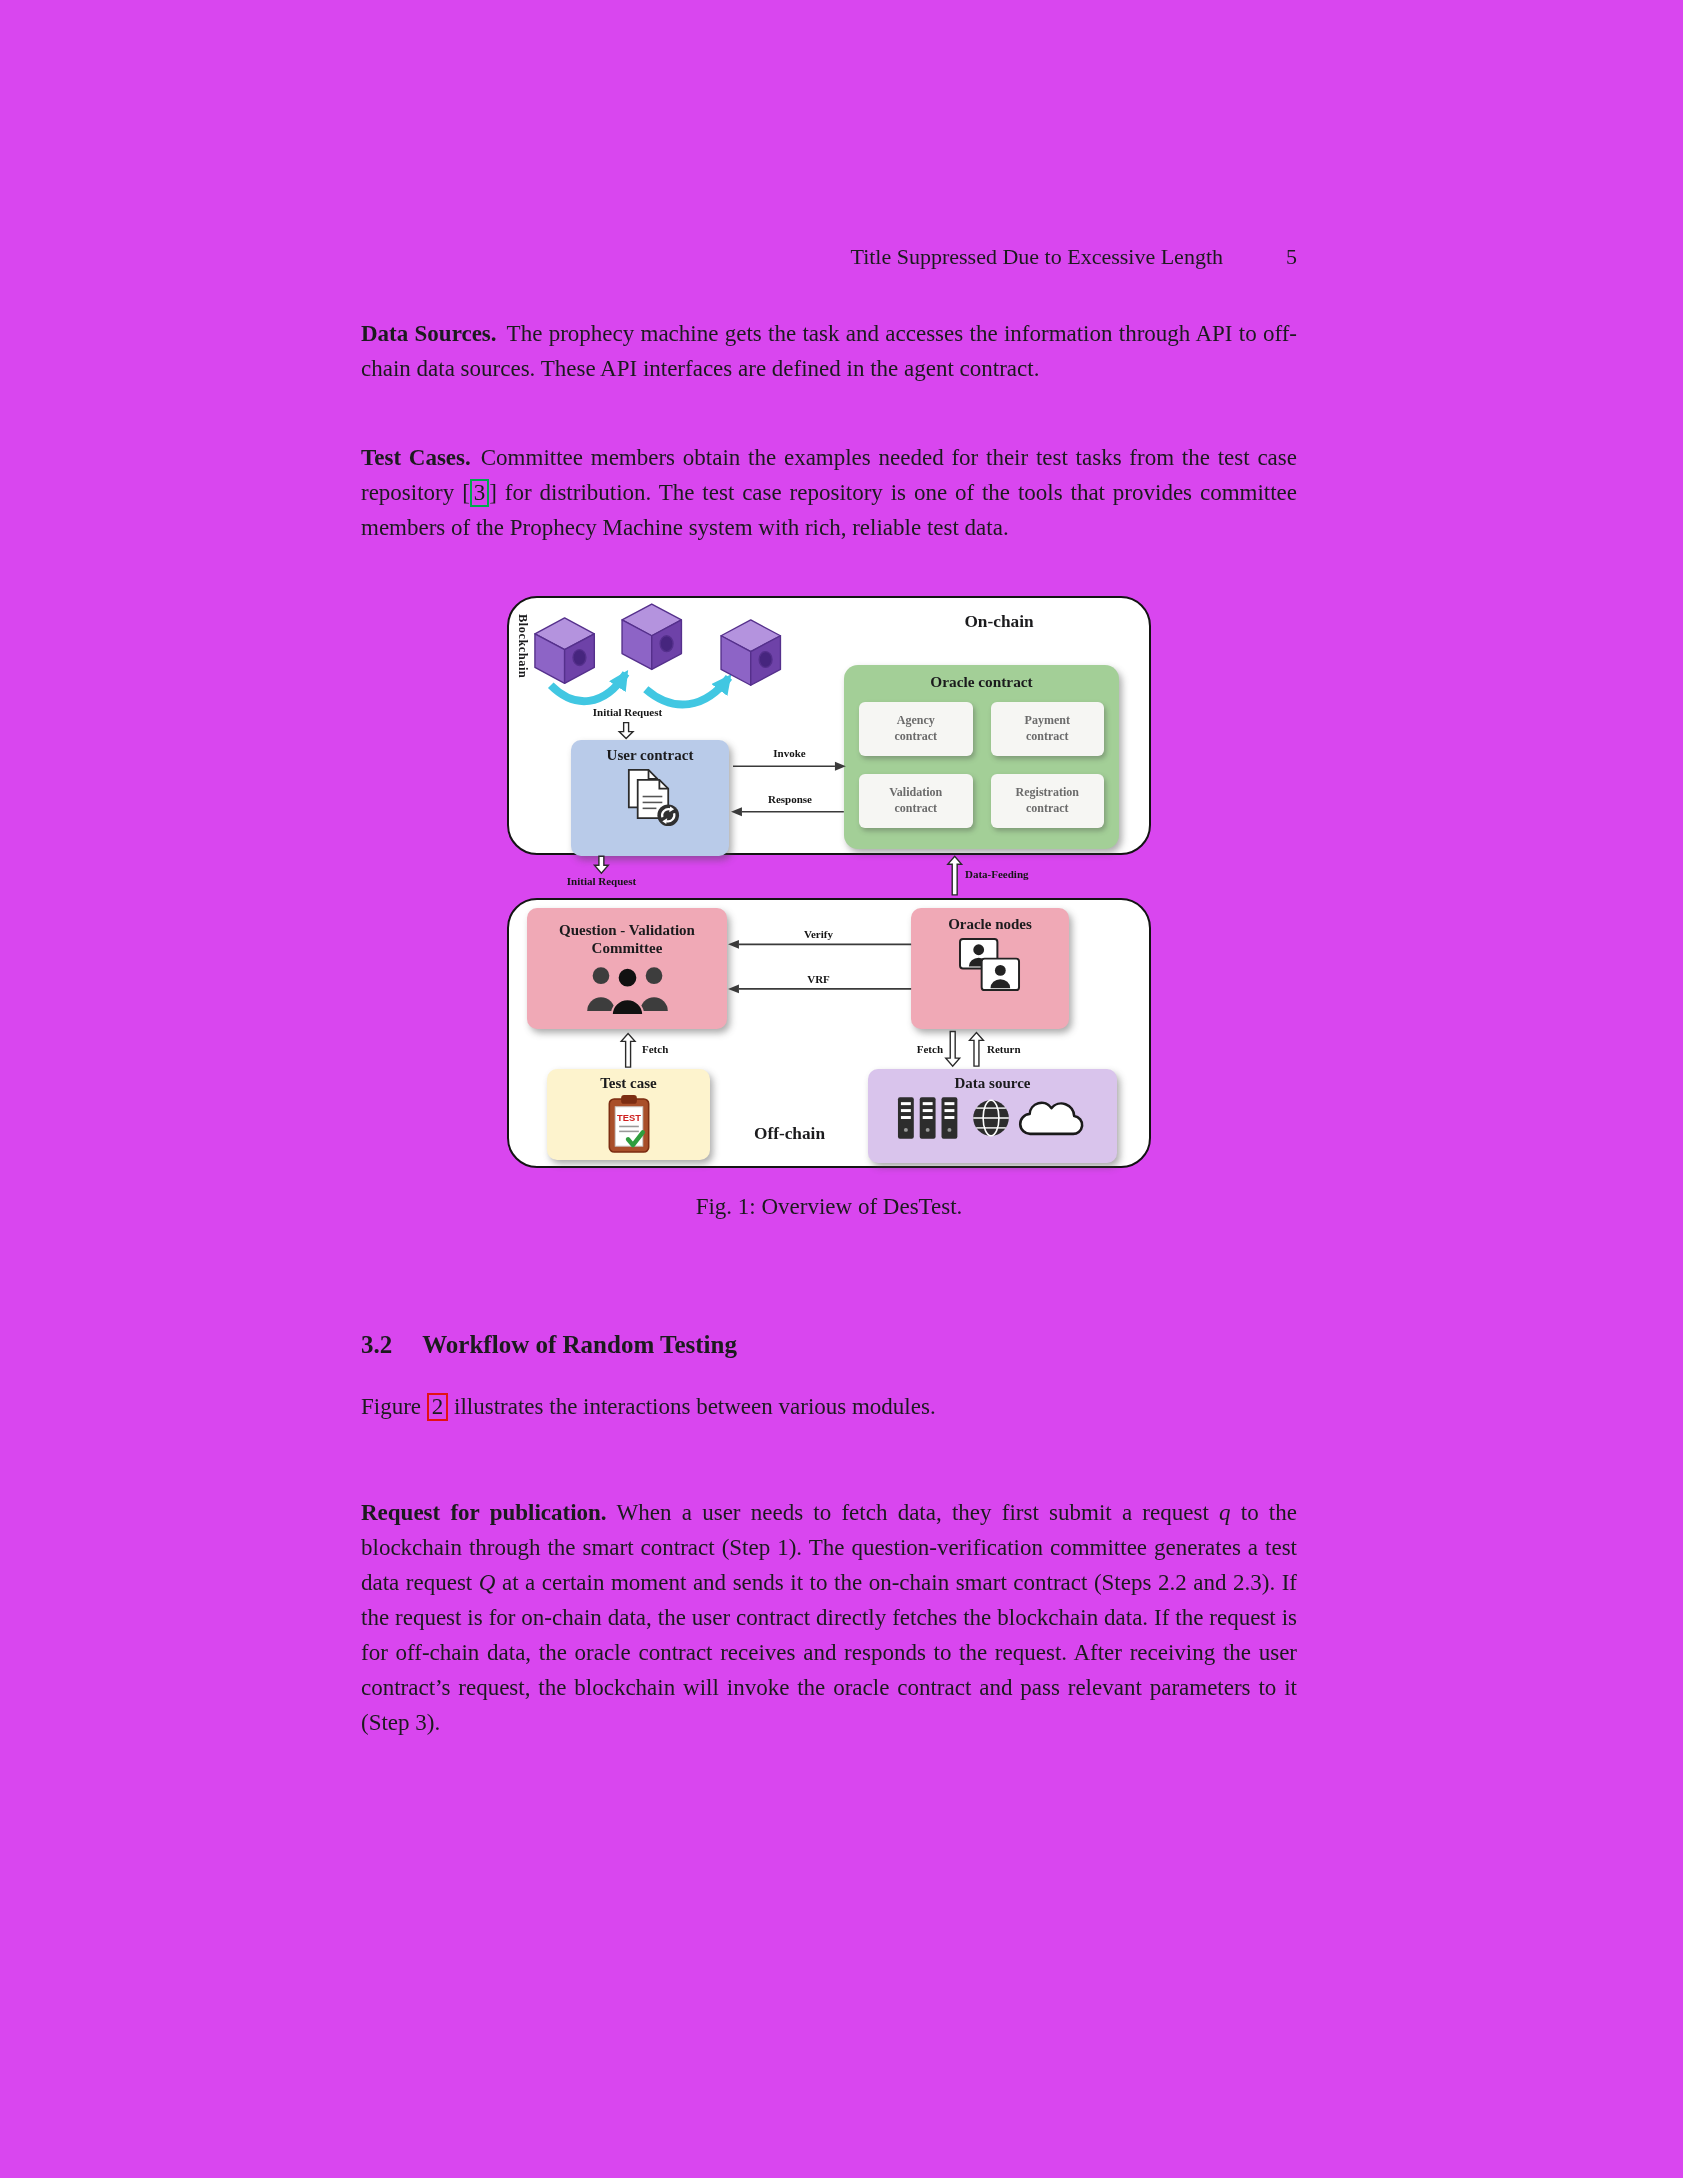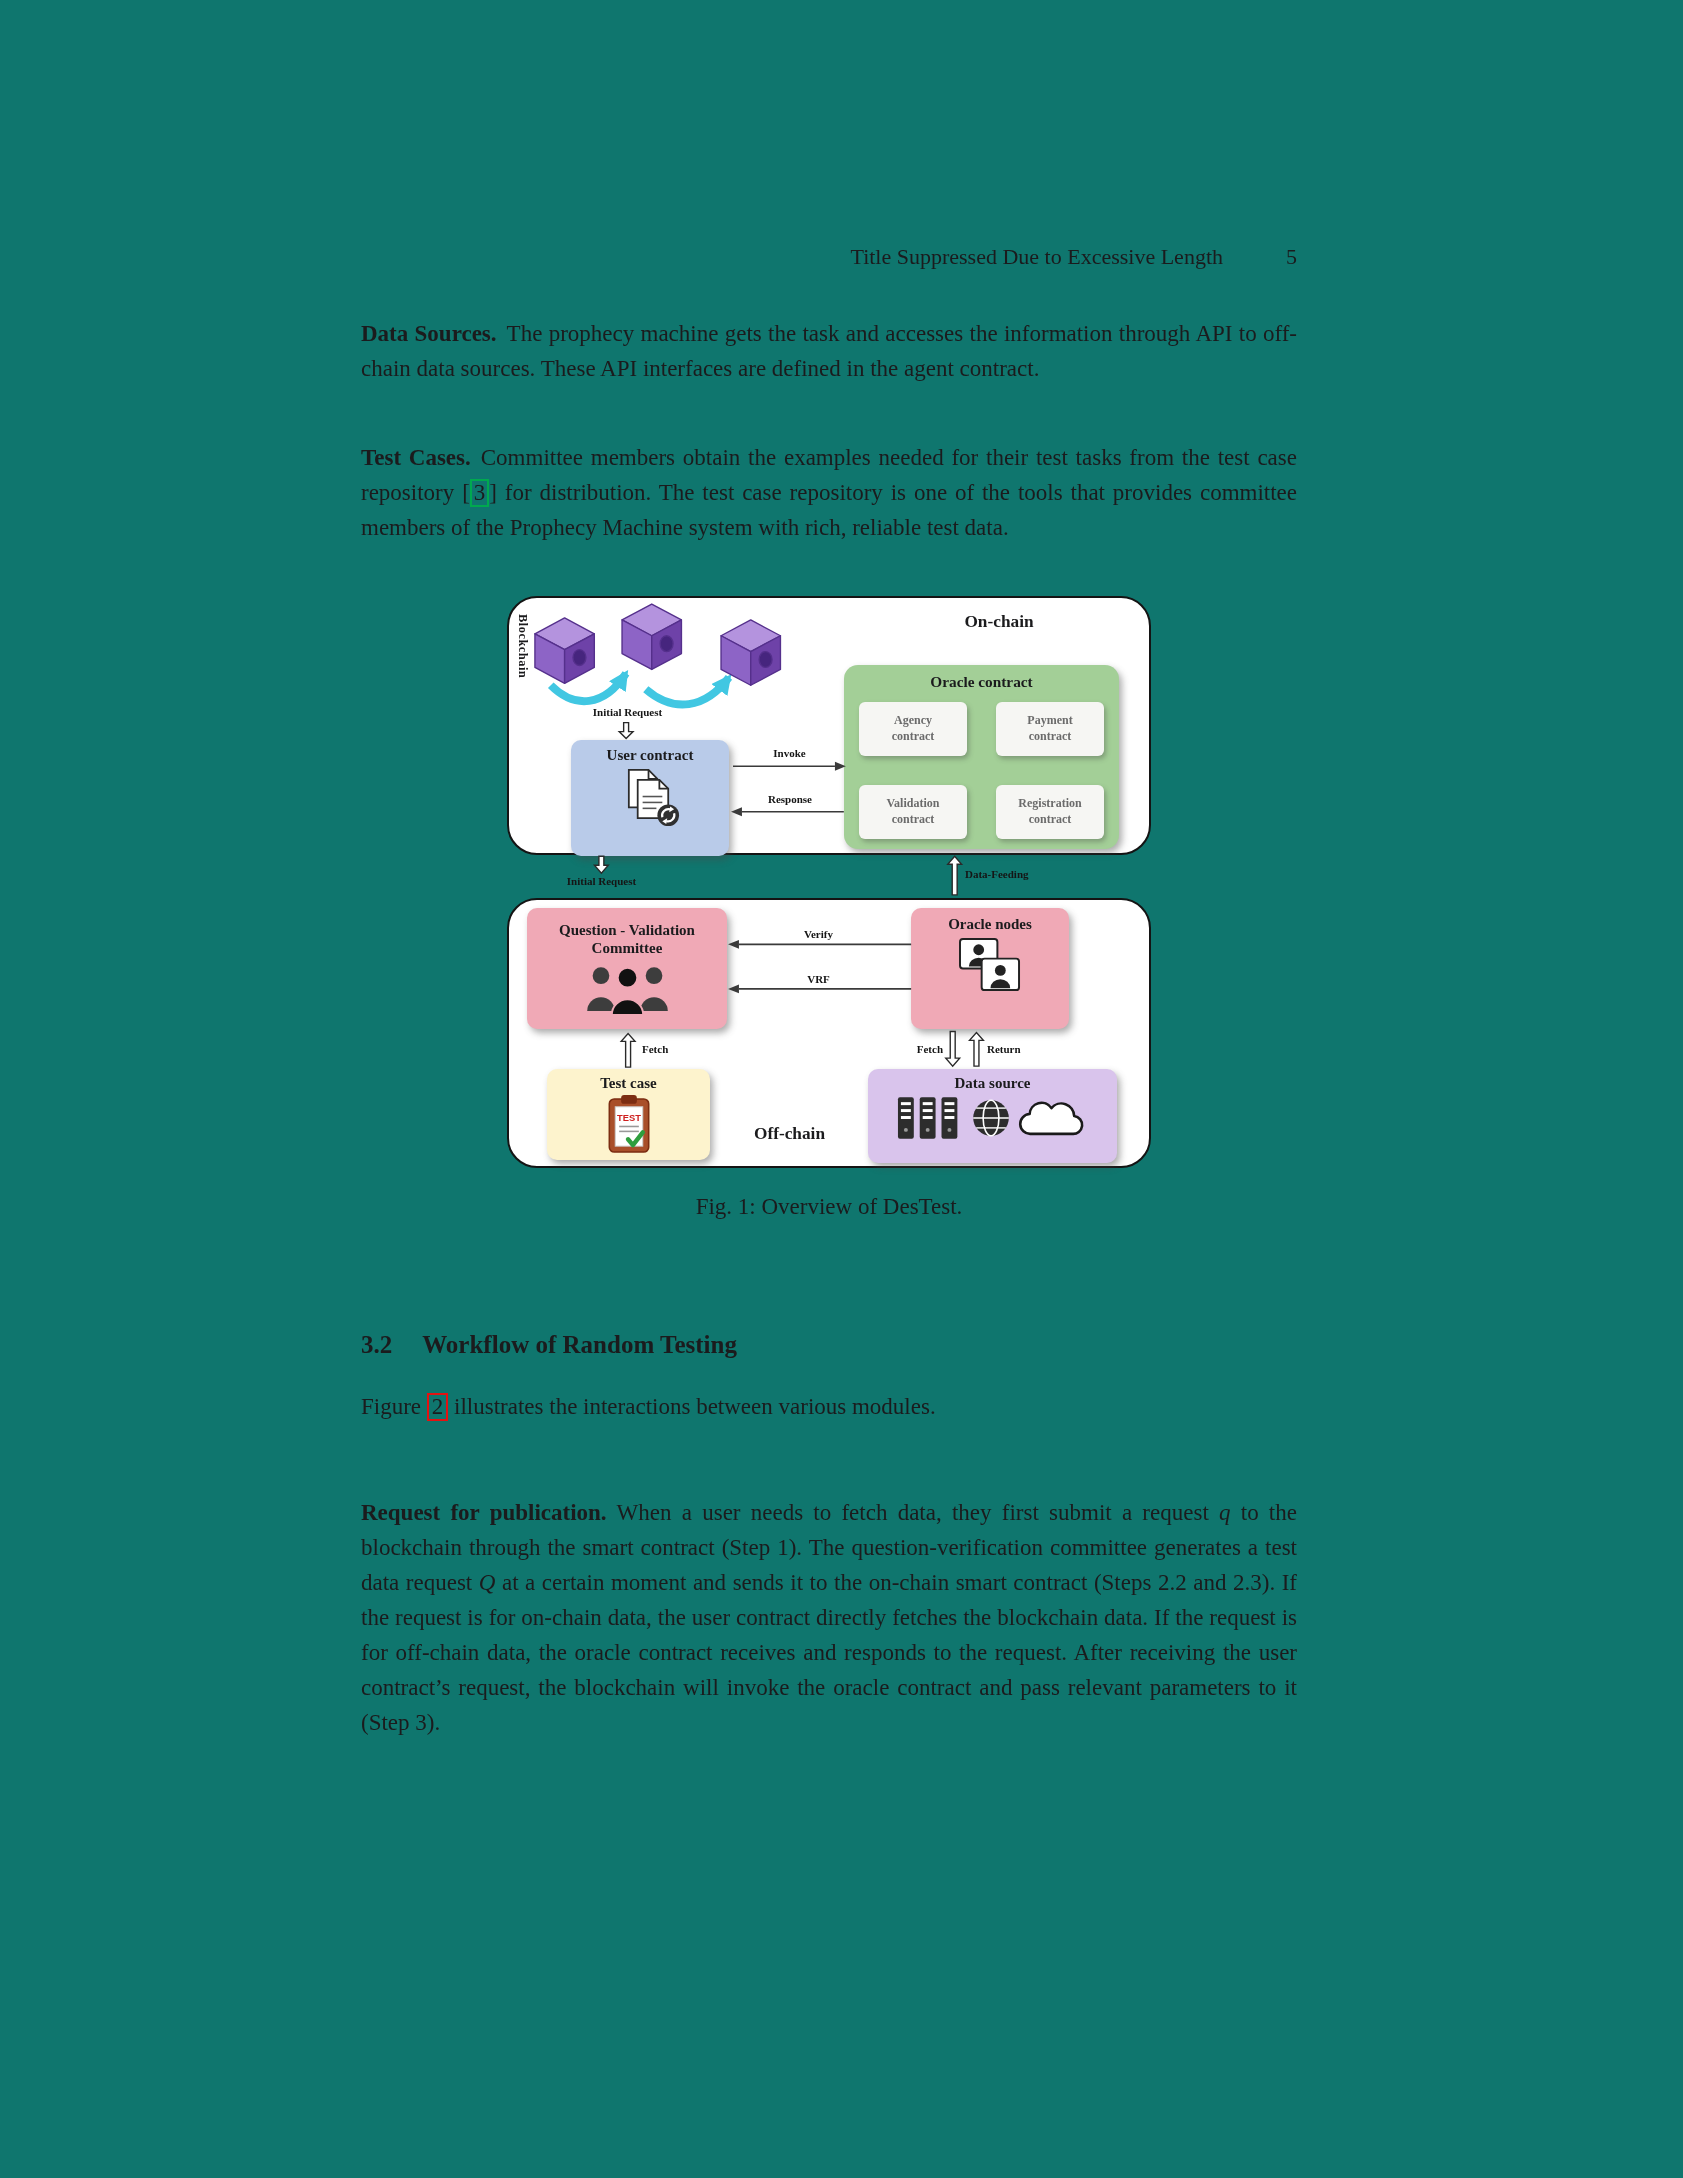--- a/index.html
+++ b/index.html
@@ -1,18 +1,18 @@
 <!DOCTYPE html>
 <html><head>
 <meta charset="utf-8">
 <style>
   * { box-sizing: border-box; }
   html,body { margin:0; padding:0; background:#ffffff; }
   .page {
-    position:relative; width:1683px; height:2178px; background:#0f766e;
+    position:relative; width:1683px; height:2178px; background:#d946ef;
     font-family:"Liberation Serif", serif; color:#1b1b1d; overflow:hidden;
   }
   .content { position:absolute; left:361px; top:0; width:936px; }
 
   
   .running-head {
     display:flex; justify-content:flex-end; align-items:baseline;
     padding-top:244px; font-size:22px;
   }
   .running-head .pageno { margin-left:63px; }
@@ -57,21 +57,21 @@
   .node-title { font-weight:bold; font-size:15px; line-height:1.22; }
 
   #user-contract   { left:64px;  top:144px; width:158px; height:116px; background:#b9cbe9; padding-top:6px; }
   #oracle-contract { left:337px; top:69px;  width:275px; height:184px; background:#a3cf97; border-radius:14px; padding-top:8px; }
   #committee       { left:20px;  top:312px; width:200px; height:121px; background:#f0a9b6; padding-top:13px; }
   #oracle-nodes    { left:404px; top:312px; width:158px; height:121px; background:#f0a9b6; padding-top:7px; }
   #test-case       { left:40px;  top:473px; width:163px; height:91px;  background:#fdf3cd; padding-top:5px; }
   #data-source     { left:361px; top:473px; width:249px; height:94px;  background:#d9c4ec; padding-top:5px; }
 
   .oracle-grid {
-    display:grid; grid-template-columns:1fr 1fr; gap:29px; padding:10px 15px 0 15px;
+    display:grid; grid-template-columns:1fr 1fr; gap:18px; padding:10px 15px 0 15px;
   }
   .sub-contract {
     background:#f6f6f3; border-radius:6px; color:#6b6b6b; font-weight:bold;
     font-size:12px; line-height:1.3; height:54px;
     display:flex; flex-direction:column; justify-content:center;
     box-shadow:2px 3px 5px rgba(60,60,60,.35);
   }
 
   .dlabel {
     position:absolute; font-weight:bold; font-size:11px; line-height:1.15;

